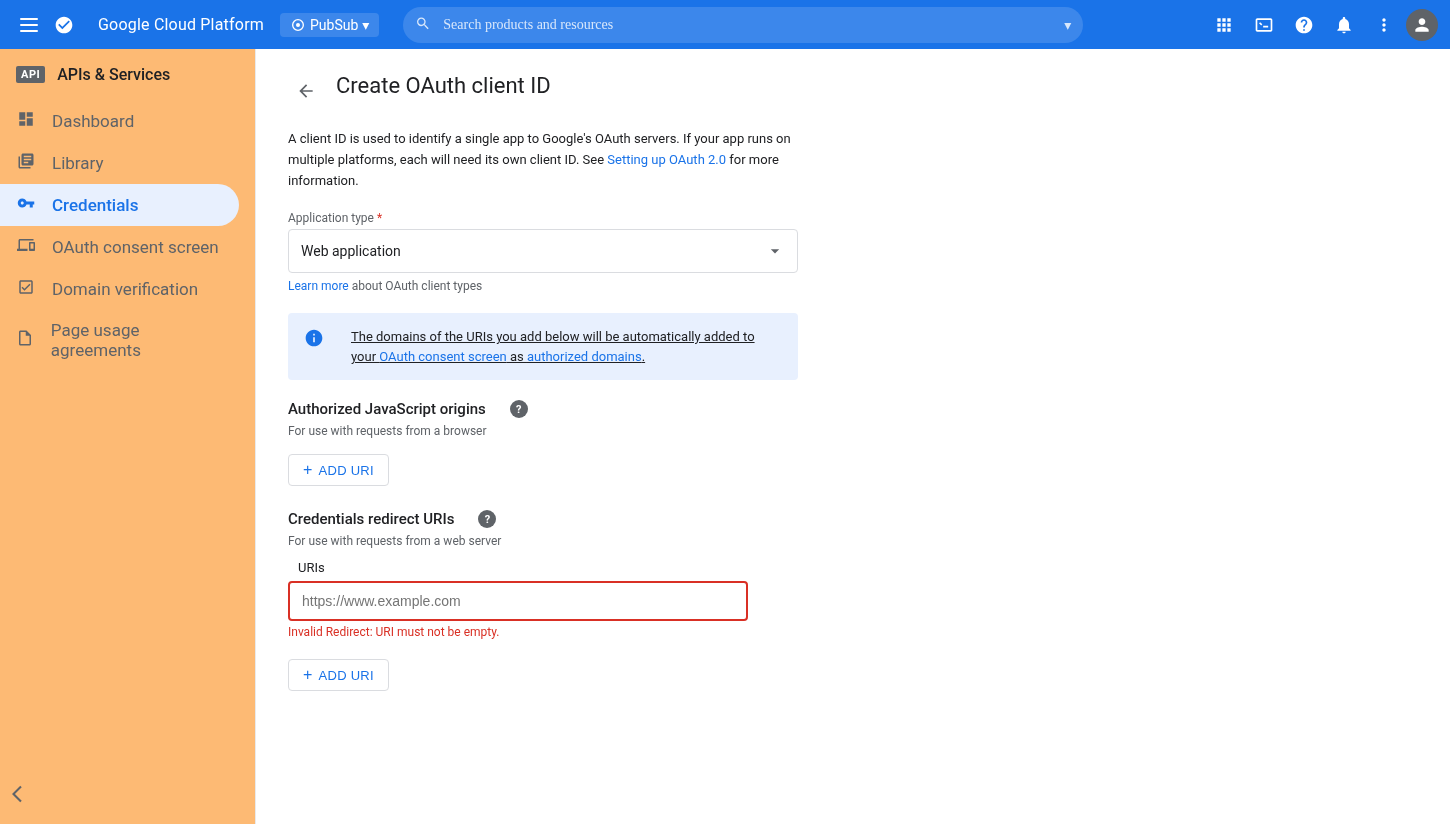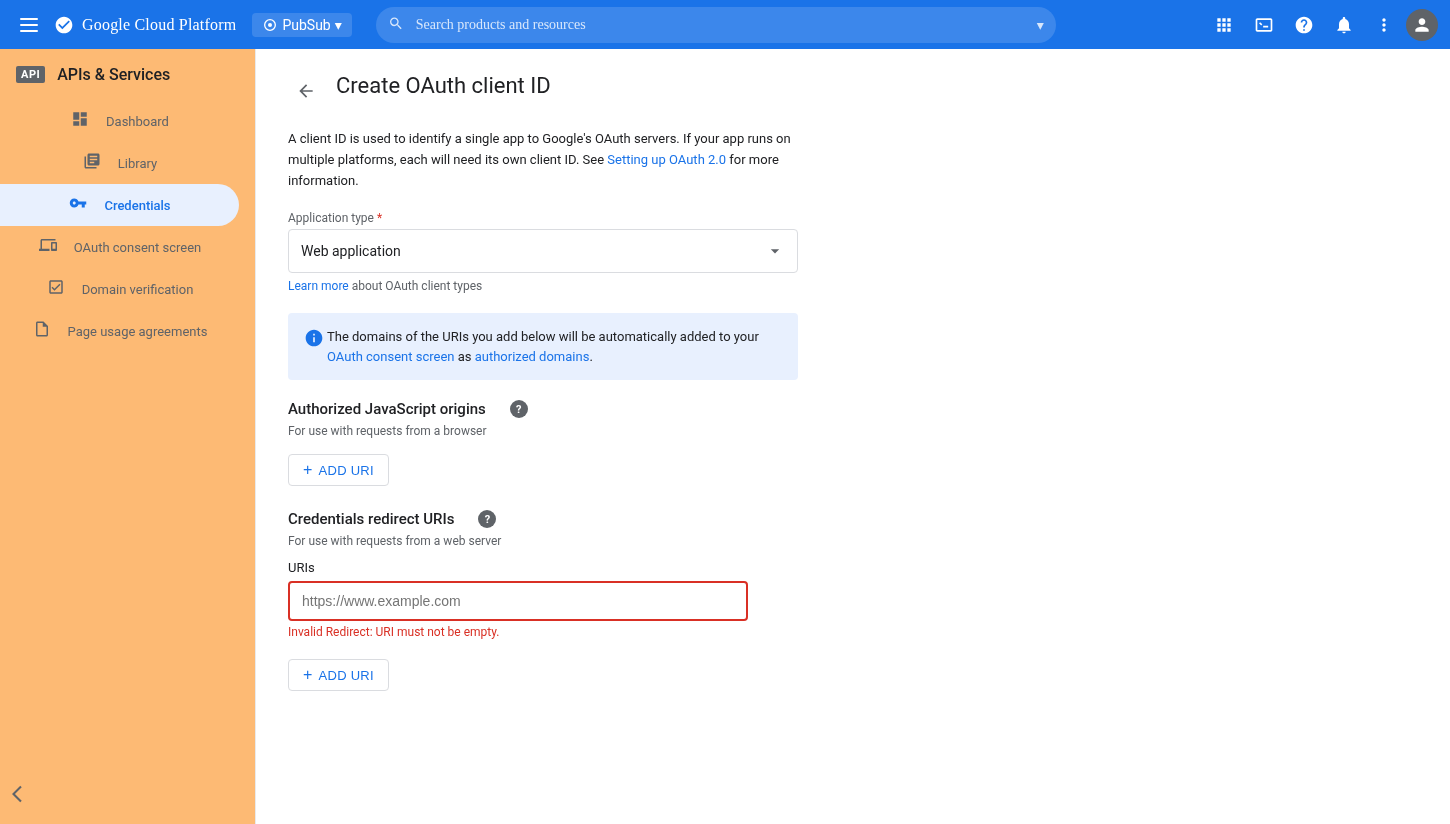--- a/index.html
+++ b/index.html
@@ -21,28 +21,27 @@
       cursor: pointer;
       padding: 8px;
       border-radius: 50%;
       display: flex;
       align-items: center;
       justify-content: center;
     }
     .topbar-logo {
       display: flex;
       align-items: center;
-      gap: 8px;
+      gap: 24px;
       font-size: 16px;
       font-weight: 400;
       letter-spacing: 0.2px;
       white-space: nowrap;
       color: #fff;
       text-decoration: none;
-      font-family: Liberation Serif, serif;
     }
     .topbar-logo-icon {
       width: 20px;
       height: 20px;
     }
     .topbar-project {
       display: flex;
       align-items: center;
       gap: 4px;
       background: rgba(255,255,255,0.15);
@@ -154,25 +153,24 @@
       color: #202124;
     }
     .sidebar-nav { list-style: none; padding: 8px 0; }
     .sidebar-item {
       display: flex;
       align-items: center;
       gap: 16px;
       padding: 10px 16px;
       cursor: pointer;
       color: #5f6368;
-      font-size: 13px;
+      font-size: 17px;
       border-radius: 0 24px 24px 0;
       margin-right: 16px;
       transition: background 0.15s;
-      justify-content: center;
     }
     .sidebar-item.active {
       background: #e8f0fe;
       color: #1a73e8;
       font-weight: 500;
     }
     .sidebar-item .icon { font-size: 18px; width: 20px; text-align: center; }
     .sidebar-collapse {
       position: absolute;
       bottom: 16px;
@@ -271,27 +269,28 @@
       margin-top: 4px;
     }
     .required-star { color: #d93025; }
 
     
     .info-box {
       background: #e8f0fe;
       border-radius: 4px;
       padding: 14px 16px;
       display: flex;
-      gap: 3px;
+      gap: 27px;
       align-items: flex-start;
       max-width: 510px;
       margin: 20px 0;
       font-size: 13px;
       line-height: 1.5;
       color: #202124;
+      text-decoration: underline;
     }
     .info-box a { color: #1a73e8; text-decoration: none; }
     .info-icon {
       color: #1a73e8;
       font-size: 18px;
       margin-top: 1px;
       flex-shrink: 0;
     }
 
     
@@ -343,20 +342,21 @@
       letter-spacing: 0.25px;
     }
     .add-uri-btn .plus { font-size: 16px; font-weight: 400; }
 
     
     .uris-label {
       font-size: 13px;
       color: #202124;
       margin-bottom: 6px;
       font-weight: 400;
+      margin-left: 10px;
     }
     .uri-input {
       width: 460px;
       height: 40px;
       border: 2px solid #d93025;
       border-radius: 4px;
       padding: 0 12px;
       font-size: 14px;
       color: #9aa0a6;
       outline: none;

